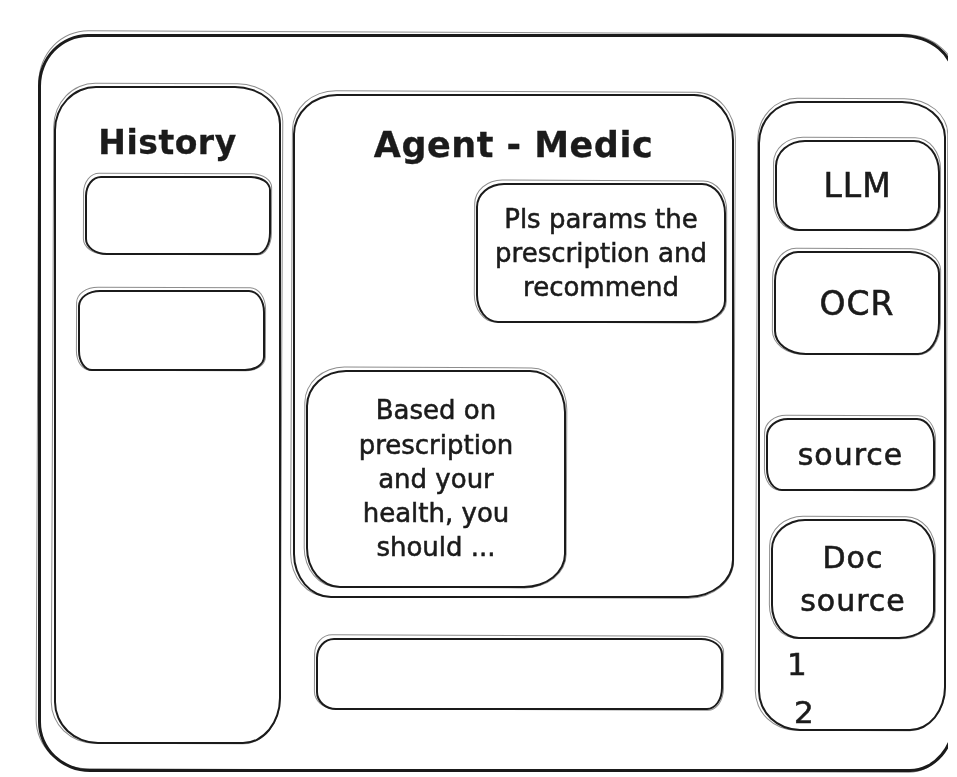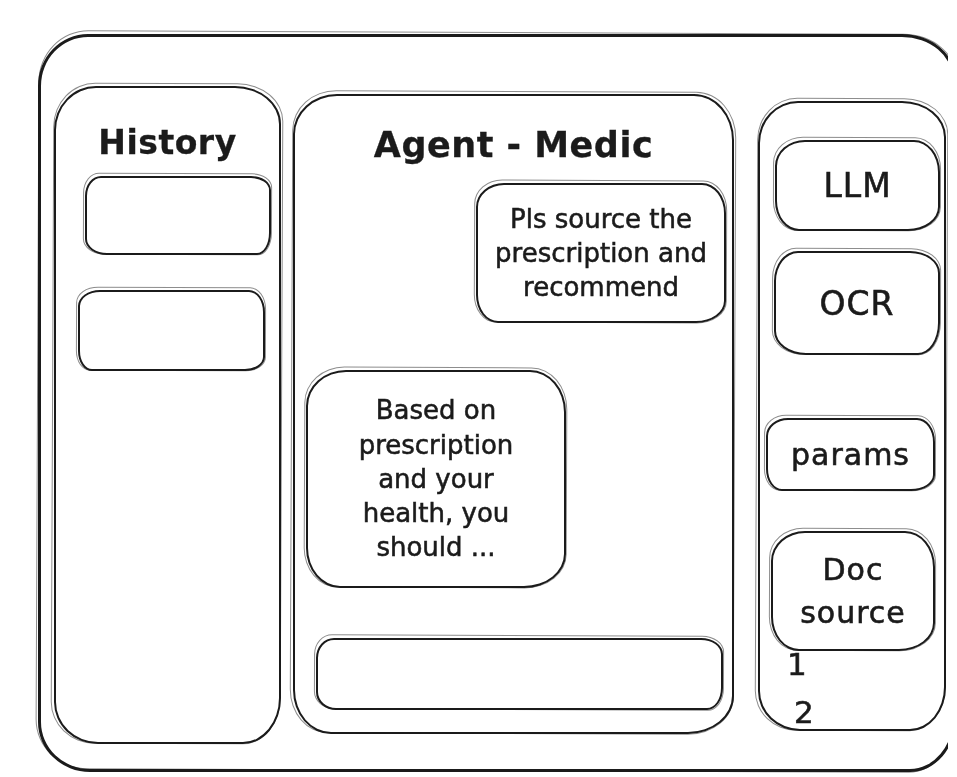--- a/index.html
+++ b/index.html
@@ -29,21 +29,21 @@
   .panel-title   { position:absolute; left:0; width:100%; text-align:center;
                    font-size:33px; font-weight:bold; letter-spacing:.5px;
                    -webkit-text-stroke:.3px var(--ink); }
   .history-title { top:26px; }
   .history-item-1{ left:29px; top:88px;  width:186px; height:79px;
                    border-radius:16px 20px 14px 22px / 20px 14px 22px 16px; }
   .history-item-2{ left:22px; top:202px; width:187px; height:81px;
                    border-radius:22px 16px 20px 14px / 16px 22px 14px 20px; }
 
   
-  .chat-panel { left:252px; top:57px; width:441px; height:640px;
+  .chat-panel { left:252px; top:57px; width:441px; height:504px;
                 border-radius:44px 40px 46px 38px / 40px 46px 38px 44px; }
   .chat-title { top:20px; font-size:35px; }
   .bubble { display:flex; align-items:center; justify-content:center;
             text-align:center; font-size:26px; line-height:1.32;
             -webkit-text-stroke:.55px var(--ink); }
   .bubble-user  { left:181px; top:87px;  width:250px; height:140px; padding:6px 14px;
                   border-radius:28px 24px 30px 22px / 24px 30px 22px 28px; }
   .bubble-agent { left:11px;  top:274px; width:260px; height:218px; padding:6px 26px;
                   border-radius:40px 36px 42px 34px / 36px 42px 34px 40px; }
   .chat-input { left:21px; top:542px; width:407px; height:72px;
@@ -55,49 +55,49 @@
   .tool-btn { display:flex; align-items:center; justify-content:center;
               font-family:inherit; color:var(--ink); cursor:pointer;
               font-size:33px; letter-spacing:1px; text-align:center;
               -webkit-text-stroke:.6px var(--ink); }
   .btn-llm    { left:15px; top:37px;  width:165px; height:91px;
                 border-radius:30px 26px 32px 24px / 26px 32px 24px 30px; }
   .btn-ocr    { left:14px; top:148px; width:166px; height:104px;
                 border-radius:24px 30px 22px 32px / 30px 22px 32px 24px; }
   .btn-params { left:6px;  top:315px; width:169px; height:73px; font-size:30px;
                 border-radius:22px 18px 24px 16px / 18px 24px 16px 22px; }
-  .btn-doc    { left:11px; top:428px; width:164px; height:120px; font-size:30px;
+  .btn-doc    { left:11px; top:416px; width:164px; height:120px; font-size:30px;
                 line-height:1.45; padding:4px 10px;
                 border-radius:34px 30px 36px 28px / 30px 36px 28px 34px; }
   .doc-num { position:absolute; font-size:31px; -webkit-text-stroke:.6px var(--ink); }
   .doc-num-1 { left:18px; top:534px; }
   .doc-num-2 { left:25px; top:582px; }
 </style>
 </head>
 <body>
 
 <div class="canvas">
   <div class="sketch frame">
 
     <aside class="sketch history-panel">
       <div class="panel-title history-title">History</div>
       <div class="sketch history-item-1"></div>
       <div class="sketch history-item-2"></div>
     </aside>
 
     <main class="sketch chat-panel">
       <div class="panel-title chat-title">Agent - Medic</div>
-      <div class="sketch bubble bubble-user">Pls source the prescription and recommend</div>
+      <div class="sketch bubble bubble-user">Pls params the prescription and recommend</div>
       <div class="sketch bubble bubble-agent">Based on prescription and your health, you should ...</div>
       <div class="sketch chat-input" role="textbox"></div>
     </main>
 
     <aside class="sketch tools-panel">
       <button class="sketch tool-btn btn-llm">LLM</button>
       <button class="sketch tool-btn btn-ocr">OCR</button>
-      <button class="sketch tool-btn btn-params">params</button>
+      <button class="sketch tool-btn btn-params">source</button>
       <button class="sketch tool-btn btn-doc">Doc source</button>
       <div class="doc-num doc-num-1">1</div>
       <div class="doc-num doc-num-2">2</div>
     </aside>
 
   </div>
 </div>
 
 </body></html>

